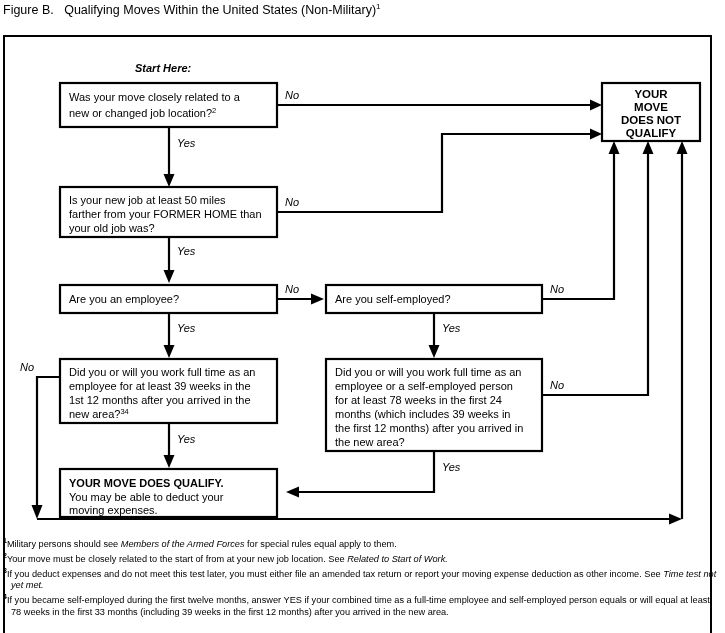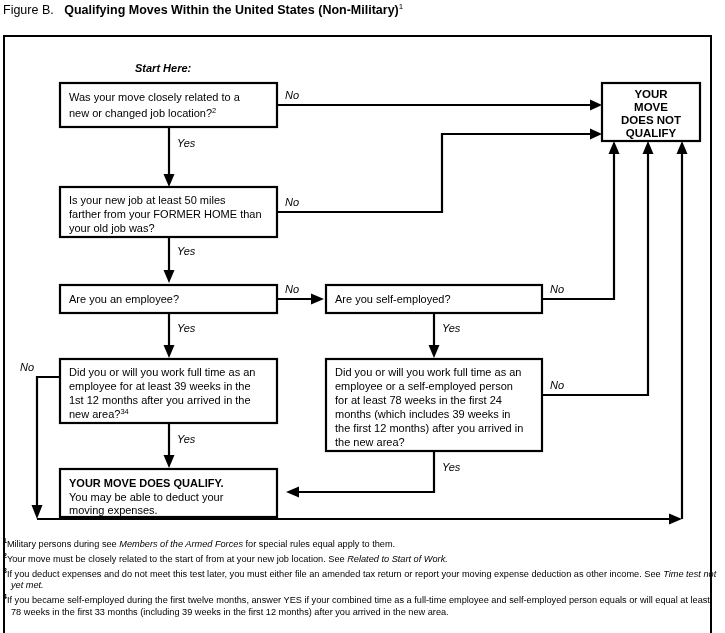--- a/index.html
+++ b/index.html
@@ -20,21 +20,21 @@
     left: 3px;
     top: 2px;
     font-size: 12.5px;
     white-space: nowrap;
   }
   #figure-title .label {
     font-weight: normal;
     margin-top: 31px;
   }
   #figure-title .name {
-    font-weight: bold;
+    font-weight: normal;
   }
   #figure-title .sup {
     font-size: 8px;
     vertical-align: super;
     font-weight: normal;
   }
   #chart-frame {
     position: absolute;
     left: 3px;
     top: 35px;
@@ -220,17 +220,17 @@
     <rect class="node-box" x="597" y="46" width="98" height="58"></rect>
     <text class="box-text center" x="646" y="61">YOUR</text>
     <text class="box-text center" x="646" y="74">MOVE</text>
     <text class="box-text center" x="646" y="87">DOES NOT</text>
     <text class="box-text center" x="646" y="100">QUALIFY</text>
 
   </svg>
 </div>
 
 <div id="footnotes">
-    <div class="footnote"><span class="fn-marker">1</span><span>Military persons during see </span><span class="it">Members of the Armed Forces</span><span> for special rules equal apply to them.</span></div>
+    <div class="footnote"><span class="fn-marker">1</span><span>Military persons should see </span><span class="it">Members of the Armed Forces</span><span> for special rules equal apply to them.</span></div>
     <div class="footnote"><span class="fn-marker">2</span><span>Your move must be closely related to the start of from at your new job location. See </span><span class="it">Related to Start of Work.</span></div>
     <div class="footnote"><span class="fn-marker">3</span><span>If you deduct expenses and do not meet this test later, you must either file an amended tax return or report your moving expense deduction as other income. See </span><span class="it">Time test not yet met.</span></div>
     <div class="footnote"><span class="fn-marker">4</span><span>If you became self-employed during the first twelve months, answer YES if your combined time as a full-time employee and self-employed person equals or will equal at least 78 weeks in the first 33 months (including 39 weeks in the first 12 months) after you arrived in the new area.</span></div>
   </div>
 
 </body></html>

